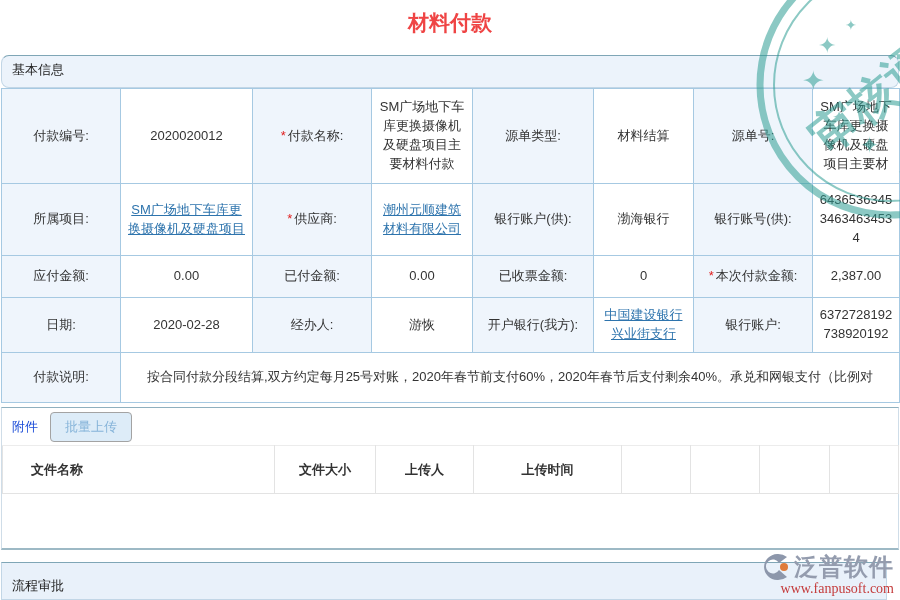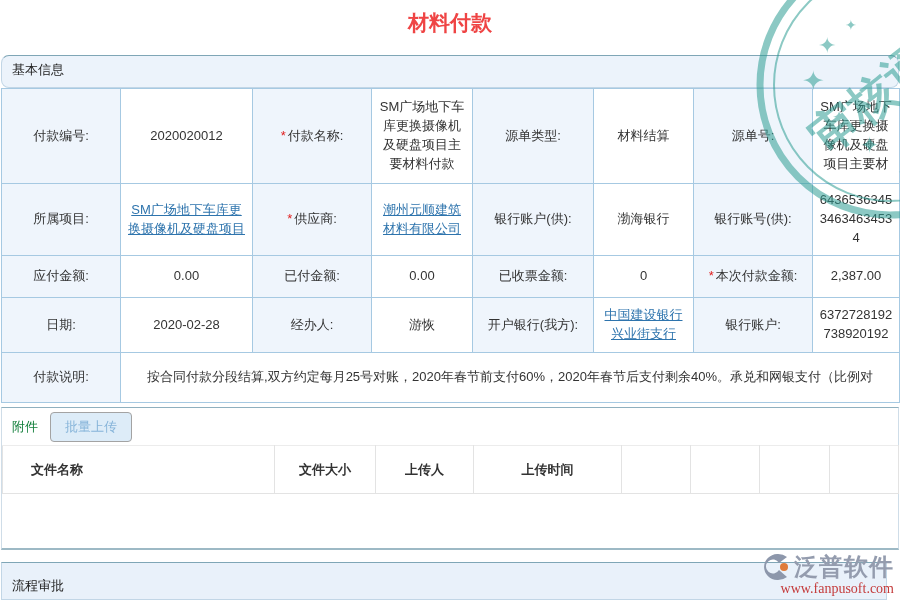--- a/index.html
+++ b/index.html
@@ -32,21 +32,21 @@
   .req{color:#e02020;margin-right:2px;}
   a.lnk{color:#2e74ad;text-decoration:underline;cursor:pointer;}
   .break-digits{word-break:break-all;}
   
   #attach-wrap{
     position:absolute;top:407px;left:1px;width:896px;height:140px;
     border:1px solid #cfdde8;border-top:1px solid #8fb0bf;
     border-bottom:2px solid #9db9c5;background:#fff;
   }
   #attach-bar{height:37px;display:flex;align-items:center;padding-left:10px;gap:12px;}
-  #attach-title{color:#15803d;}
+  #attach-title{color:#1d4ed8;}
   #batch-upload-btn{
     background:#ddecf8;color:#86b4d9;border:1px solid #a3a3a3;border-radius:4px;
     padding:5px 14px;font-size:13px;cursor:pointer;
   }
   table.attach{width:100%;border-collapse:collapse;table-layout:fixed;}
   table.attach th{
     border:1px solid #e3e3e3;border-top:1px solid #ececec;height:45px;
     font-weight:bold;color:#333;font-size:13px;background:#fff;
   }
   table.attach th.first{text-align:left;padding-left:28px;}

